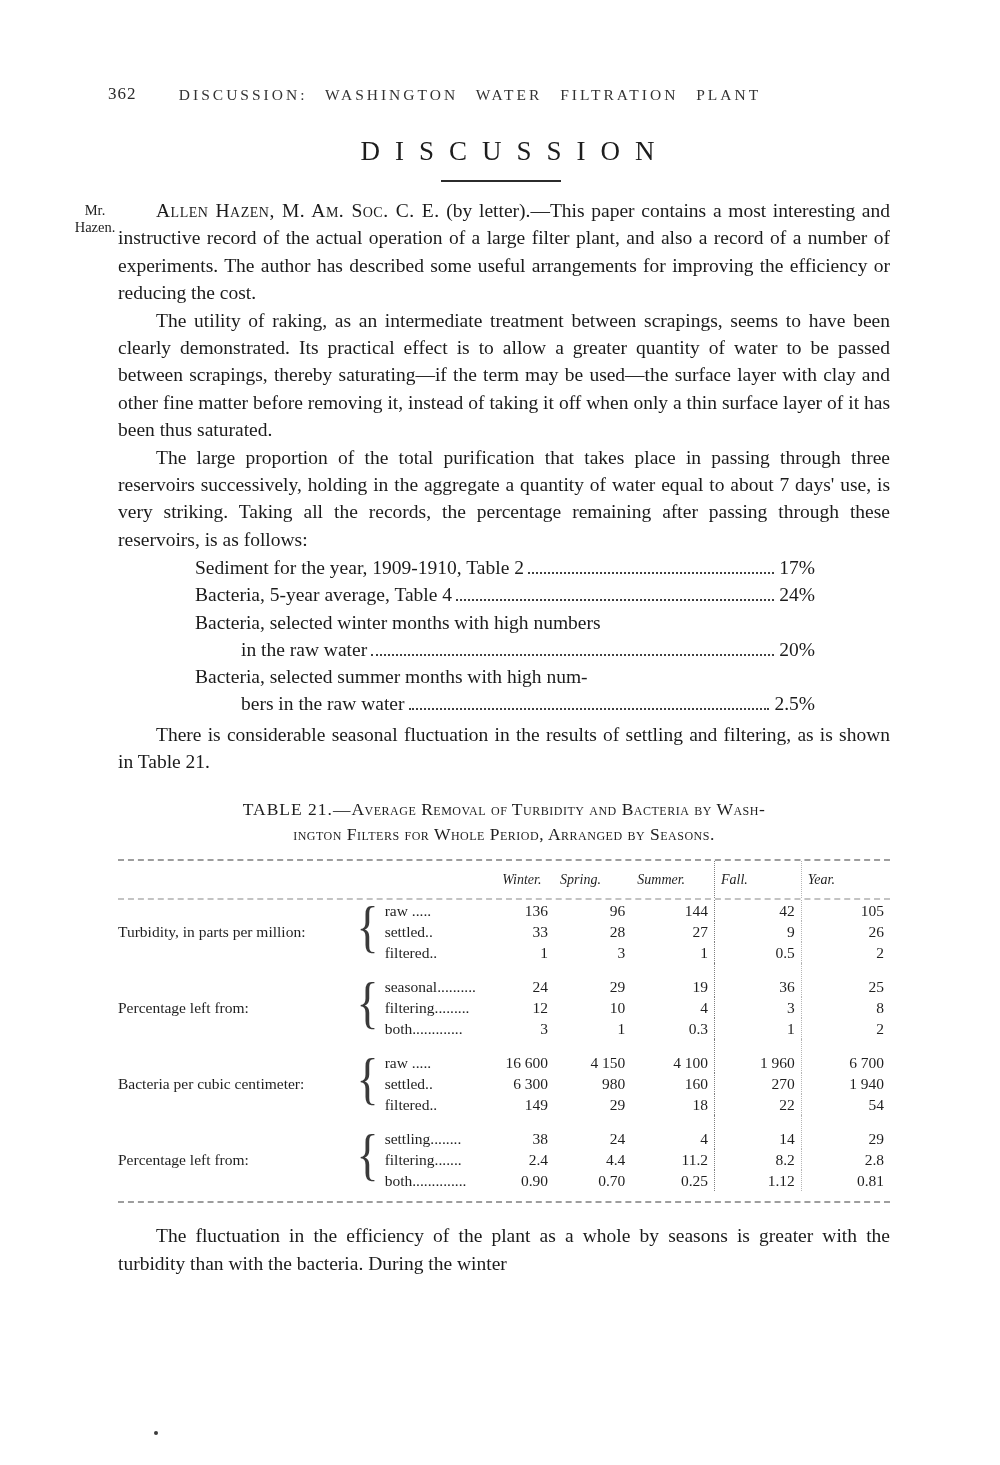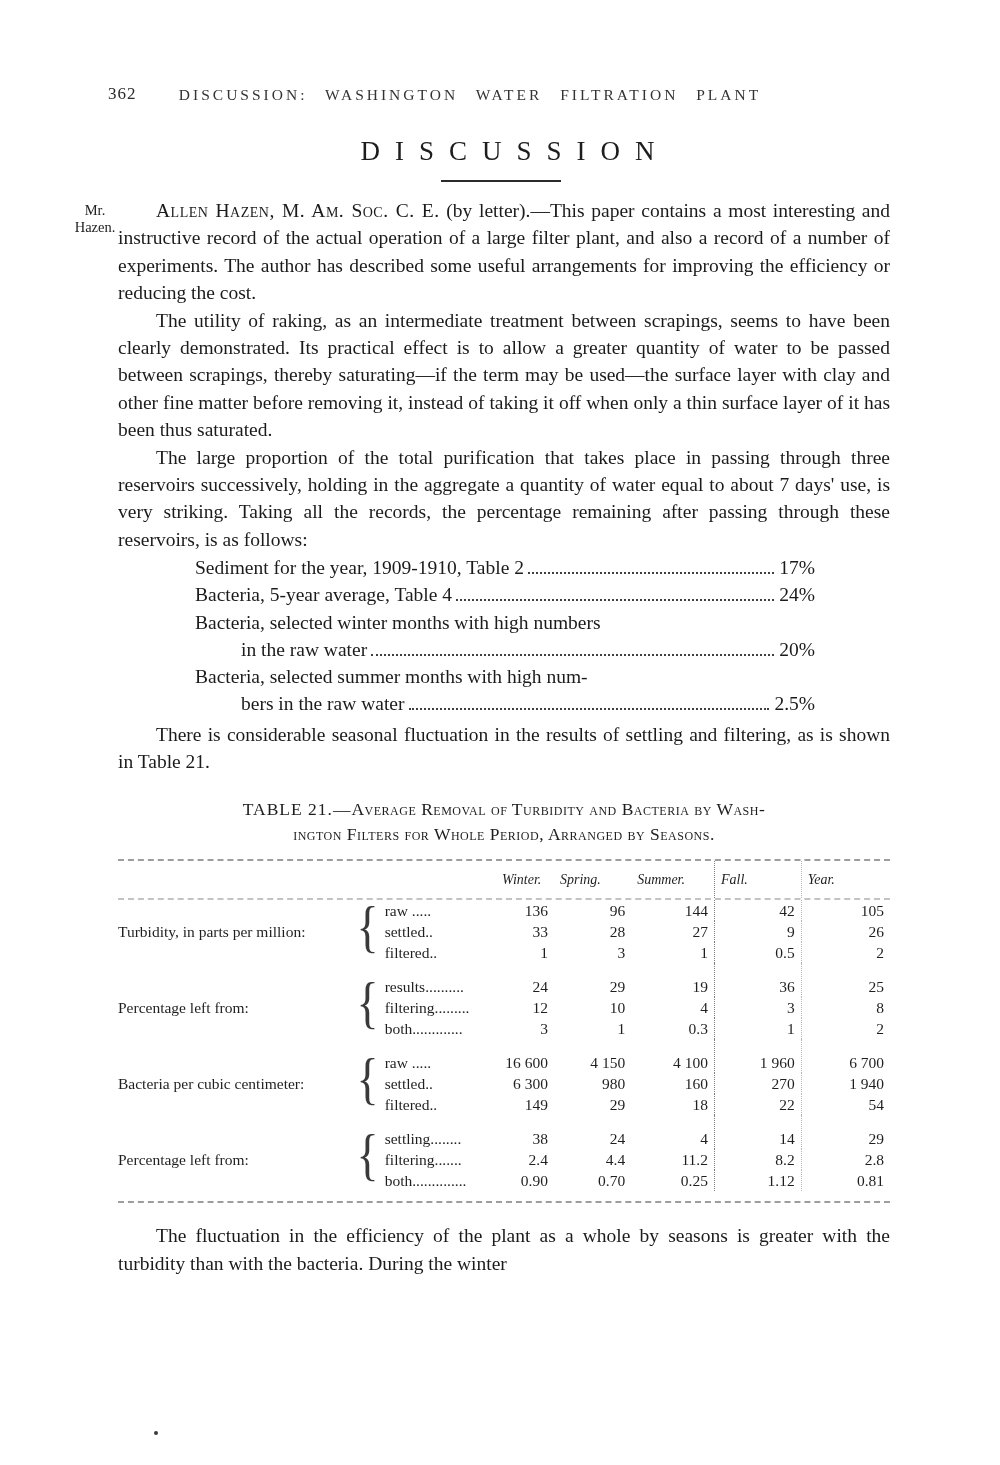--- a/index.html
+++ b/index.html
@@ -161,21 +161,21 @@
           <td class="num">1</td>
           <td class="num">3</td>
           <td class="num">1</td>
           <td class="num col-fall">0.5</td>
           <td class="num col-year">2</td>
         </tr>
 
         <tr>
           <td class="group-label gap-top" rowspan="3">Percentage left from:</td>
           <td class="brace-cell gap-top" rowspan="3"><span class="brace-glyph">{</span></td>
-          <td class="sub gap-top">results..........</td>
+          <td class="sub gap-top">seasonal..........</td>
           <td class="num gap-top">24</td>
           <td class="num gap-top">29</td>
           <td class="num gap-top">19</td>
           <td class="num gap-top col-fall">36</td>
           <td class="num gap-top col-year">25</td>
         </tr>
         <tr>
           <td class="sub">filtering.........</td>
           <td class="num">12</td>
           <td class="num">10</td>

